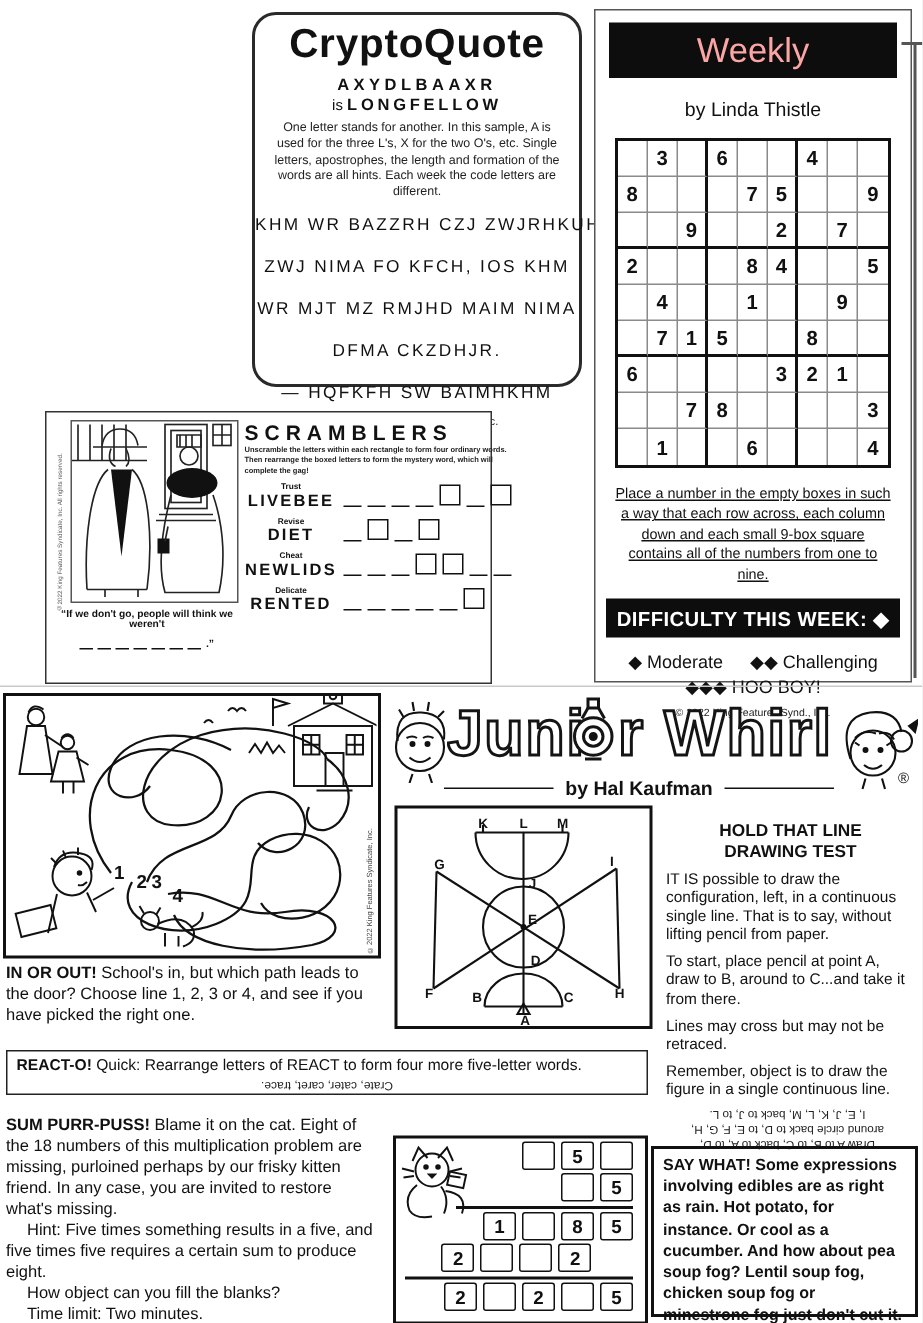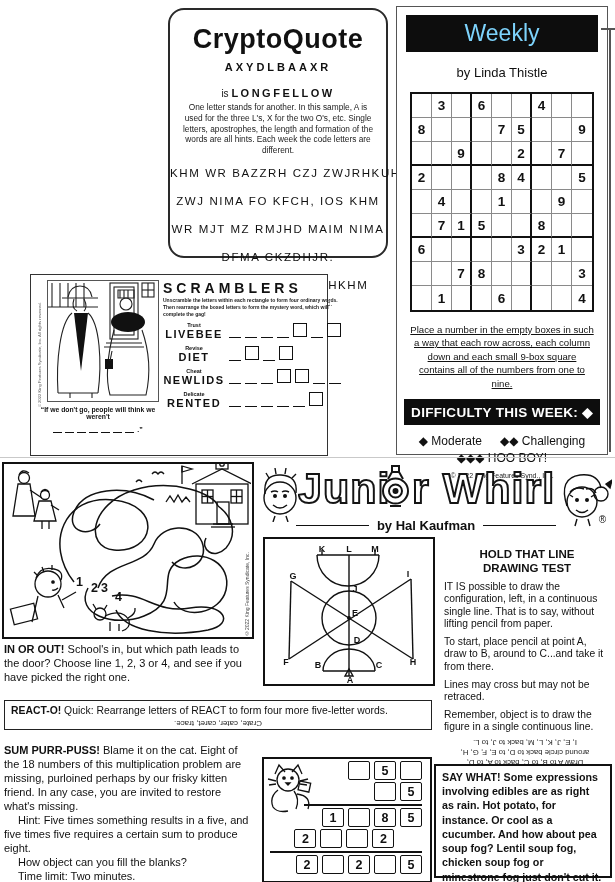--- a/index.html
+++ b/index.html
@@ -2,34 +2,34 @@
 <html><head>
 <meta charset="utf-8">
 <style>
   html,body{margin:0;padding:0;background:#e8e8e8;}
   .canvas{position:relative;width:615px;height:882px;background:#ffffff;
     font-family:"Liberation Sans", sans-serif;color:#111;overflow:hidden;}
   .abs{position:absolute;}
 
   
   .crypto-card{left:168px;top:8px;width:220px;height:250px;border:2px solid #2a2a2a;
-    border-radius:16px;text-align:center;box-sizing:border-box;padding-top:14px;background:#fff;}
+    border-radius:16px;text-align:center;box-sizing:border-box;padding-top:4px;background:#fff;}
   .crypto-title{font-size:27px;font-weight:800;letter-spacing:.5px;}
   .crypto-sample{font-size:11px;font-weight:bold;letter-spacing:3px;margin-top:6px;}
-  .crypto-sample2{font-size:10px;margin-top:14px;}
+  .crypto-sample2{font-size:10px;margin-top:1px;}
   .crypto-sample2 b{letter-spacing:2.5px;font-size:11px;}
   .crypto-instr{font-size:8.3px;line-height:1.3;margin:3px 11px 0;color:#222;}
   .cipher-line{font-size:11.5px;letter-spacing:1.6px;margin-top:16px;font-weight:500;white-space:nowrap;}
   .cipher-lines .cipher-line:first-child{margin-top:11px;}
   .crypto-copy{font-size:7.5px;margin-top:8px;color:#222;}
 
   
   .sudoku-card{left:396px;top:6px;width:212px;height:449px;border:1.5px solid #555;
     box-sizing:border-box;background:#fff;}
-  .sudoku-titlebar{margin:8px 9px 0;background:#0d0d0d;color:#7dd3fc;height:37px;
+  .sudoku-titlebar{margin:8px 9px 0;background:#0d0d0d;color:#fca5a5;height:37px;
     display:flex;align-items:center;justify-content:center;gap:7px;}
   .sudoku-weekly{font-size:23px;font-weight:400;}
   .sudoku-sudoku{font-size:25px;font-weight:800;letter-spacing:.5px;}
   .sudoku-byline{text-align:center;font-size:13px;margin-top:13px;}
   .sudoku-grid{display:grid;grid-template-columns:repeat(9,20px);grid-auto-rows:24px;
     width:180px;margin:12px auto 0;border:2.5px solid #111;box-sizing:content-box;}
   .scell{border-right:1px solid #8a8a8a;border-bottom:1px solid #8a8a8a;display:flex;
     align-items:center;justify-content:center;font-size:13.5px;font-weight:bold;}
   .br{border-right:2.5px solid #111;}
   .bb{border-bottom:2.5px solid #111;}

